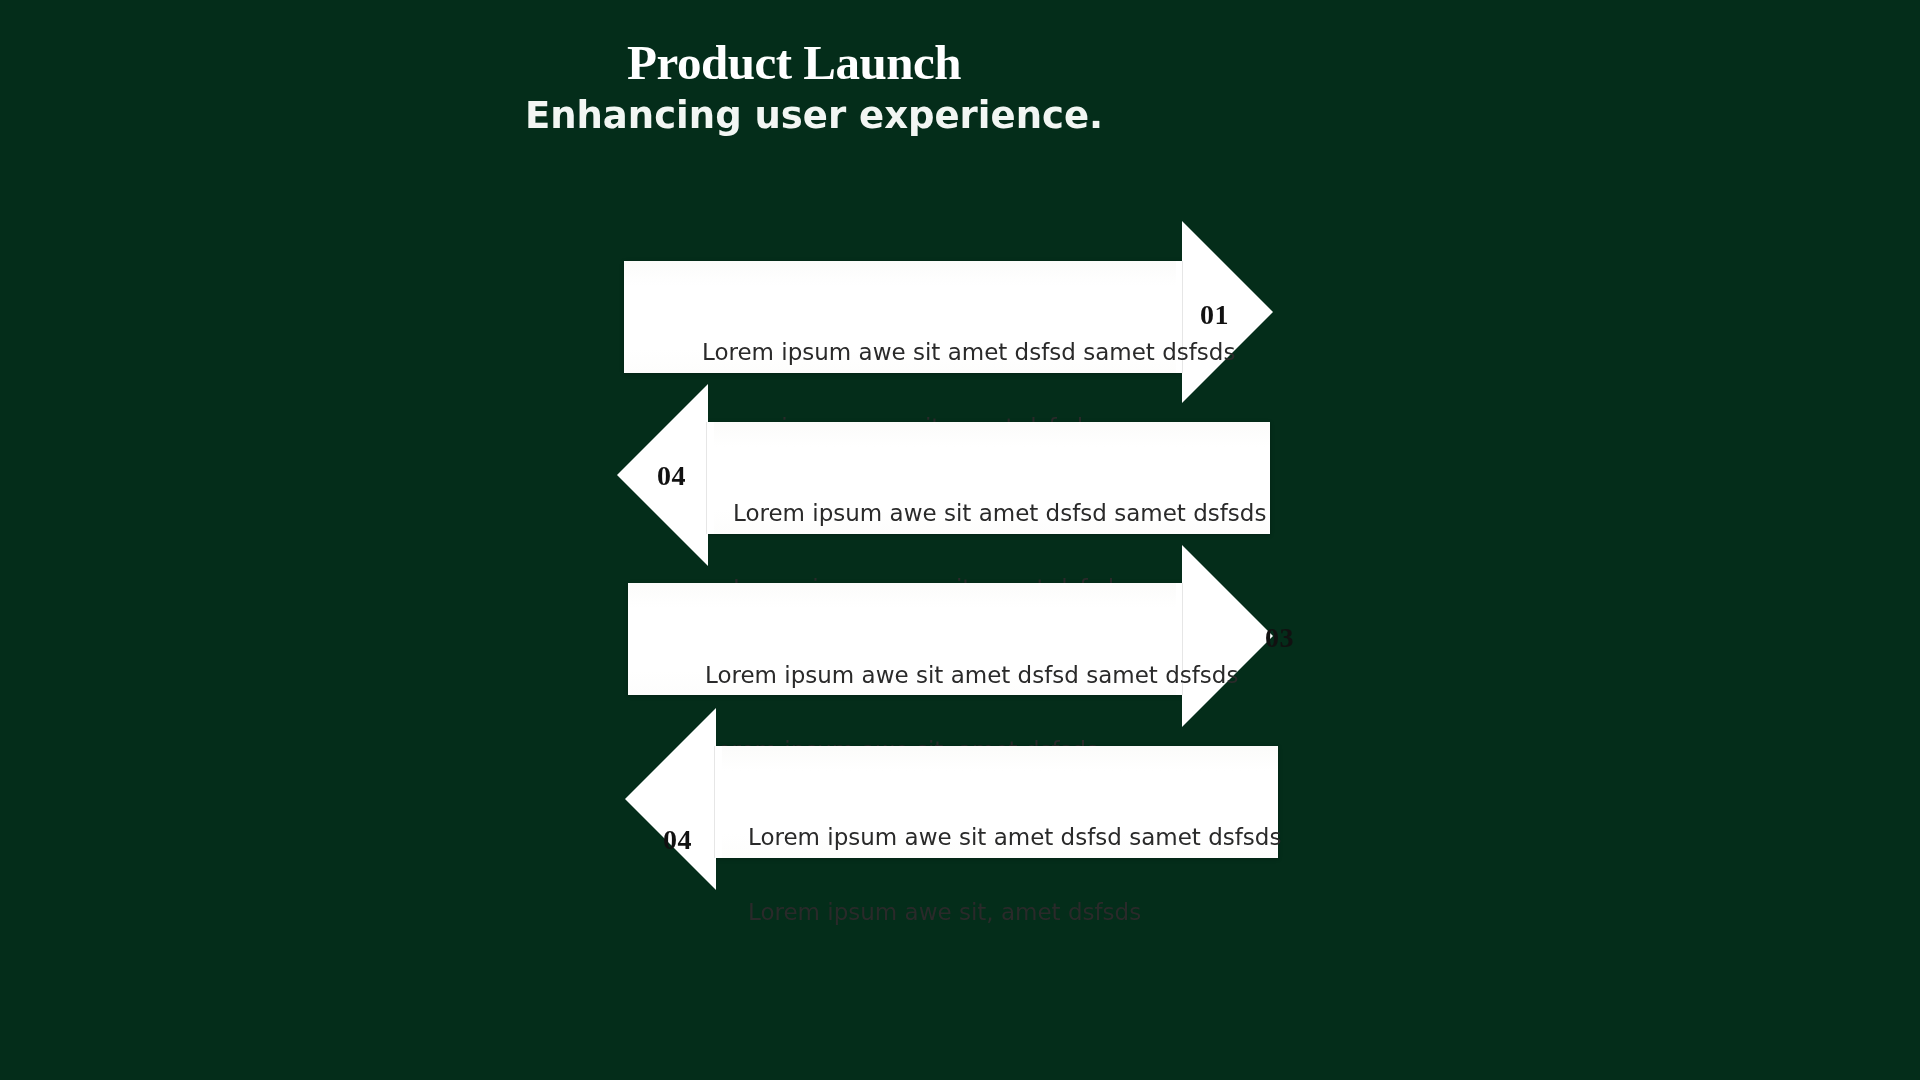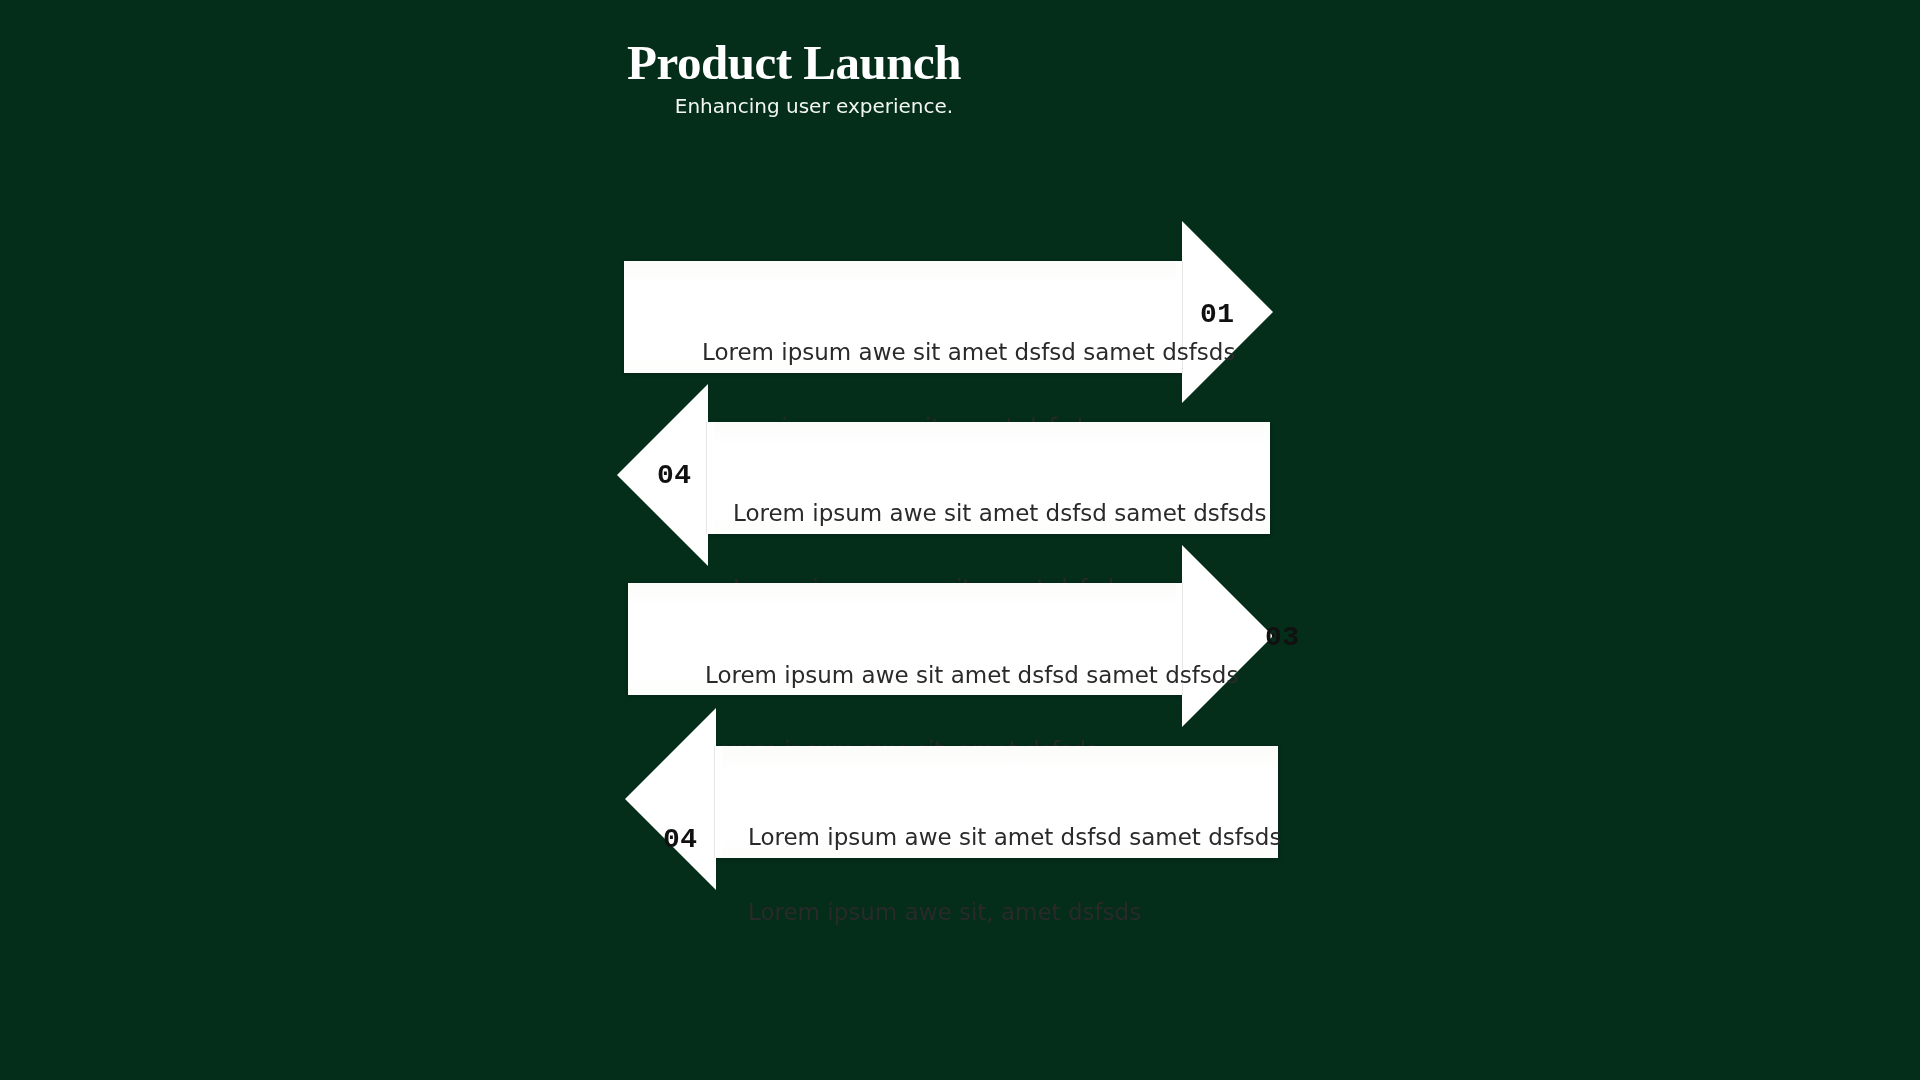--- a/index.html
+++ b/index.html
@@ -14,22 +14,22 @@
   
   .header{position:absolute;left:0;top:0;width:1920px;text-align:center;}
   .title{
     font-family:Liberation Serif, serif;
     font-weight:bold;color:#ffffff;
     font-size:49px;letter-spacing:-0.5px;
     position:absolute;left:0;top:38px;width:1588px;line-height:1;
   }
   .subtitle{
     font-family:"DejaVu Sans","Liberation Sans",sans-serif;
-    font-weight:normal;color:#f2f6f3;
-    font-size:20px;letter-spacing:0px;
+    font-weight:bold;color:#f2f6f3;
+    font-size:37px;letter-spacing:0px;
     position:absolute;left:0;top:94px;width:1628px;line-height:1.2;
   }
 
   
   .row{position:absolute;}
 
   .bar{
     position:absolute;
     background:#ffffff;
     box-shadow:0 1px 4px rgba(0,0,0,0.25);
@@ -49,21 +49,21 @@
   .tri-left{
     border-top:91px solid transparent;
     border-bottom:91px solid transparent;
     border-right:91px solid #ffffff;
   }
   
   .joiner{position:absolute;background:#ffffff;}
 
   .num{
     position:absolute;
-    font-family:Liberation Mono, monospace;
+    font-family:Liberation Serif, serif;
     font-weight:bold;color:#111111;
     font-size:28px;letter-spacing:0.5px;
     line-height:1;
   }
   .body{
     position:absolute;
     font-family:"DejaVu Sans","Liberation Sans",sans-serif;
     font-weight:normal;color:#2a2a2a;
     font-size:23px;line-height:25px;white-space:pre;
   }

